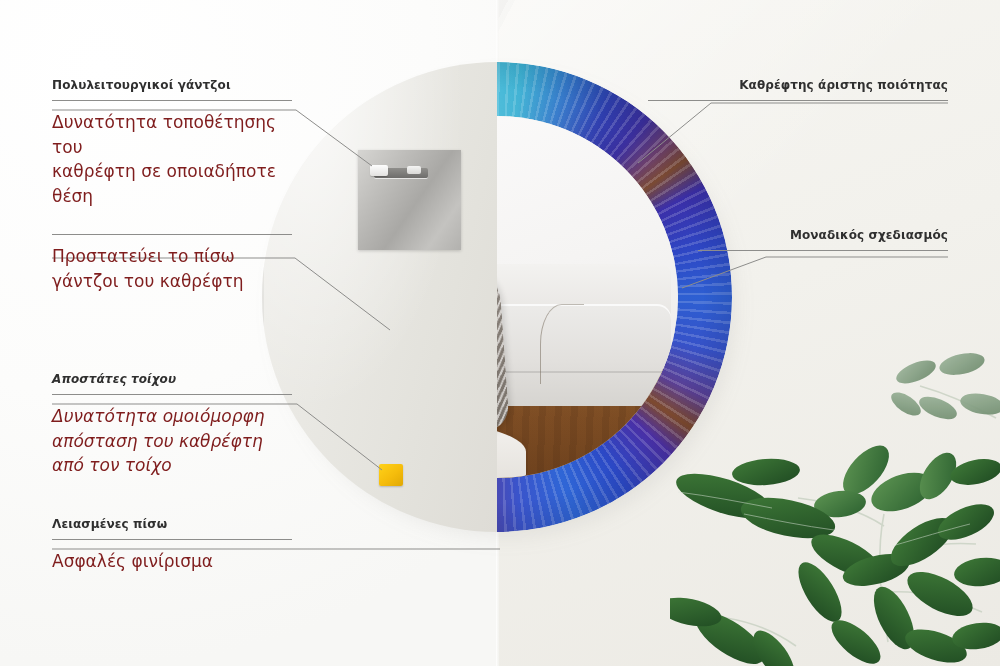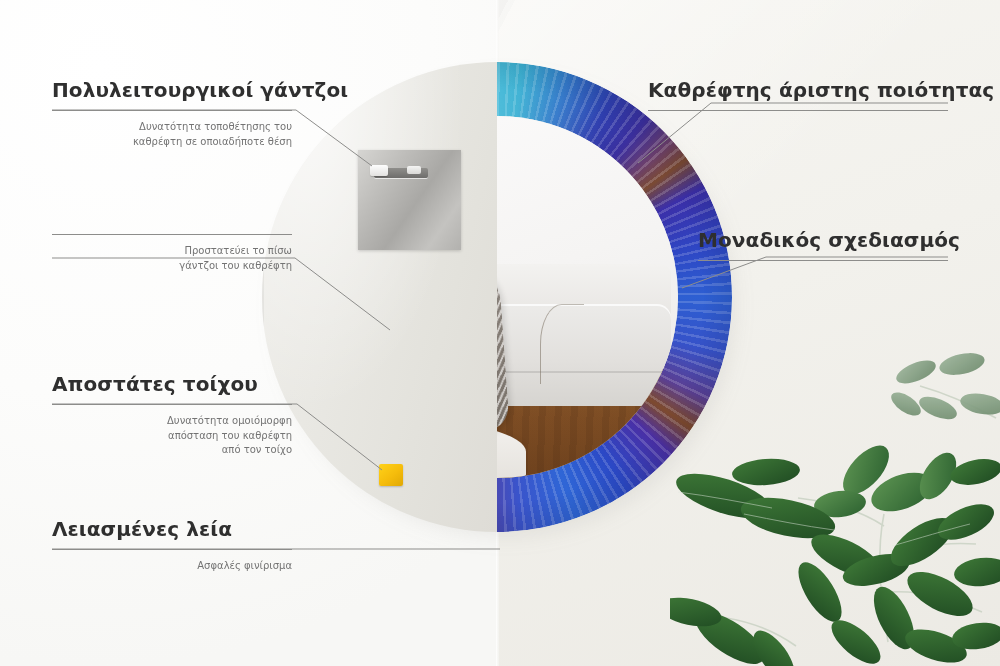--- a/index.html
+++ b/index.html
@@ -183,28 +183,28 @@
   .spacer{
     position:absolute; left:379px; top:464px; width:24px; height:22px;
     background:linear-gradient(140deg,#ffd21a 0%, #f5bc0b 55%, #e0a804 100%);
     border-radius:2px;
     box-shadow:0 1px 2px rgba(0,0,0,0.2);
   }
 
   
   .callout { position:absolute; }
   .callout .title{
-    font-weight:bold; font-size:20px; color:#2f2f2f; letter-spacing:0.1px;
+    font-weight:bold; font-size:12px; color:#2f2f2f; letter-spacing:0.1px;
     white-space:nowrap;
   }
   .callout .rule{
     height:1px; background:#8d8d8b; margin:8px 0 9px 0;
   }
   .callout .desc{
-    font-size:10px; line-height:1.45; color:#737373; white-space:pre-line;text-align:right;
+    font-size:17px; line-height:1.45; color:#7f1d1d; white-space:pre-line;
   }
   .callout.left  { text-align:left; }
   .callout.right { text-align:right; }
 
   svg.leaders { position:absolute; left:0; top:0; width:1000px; height:666px; pointer-events:none; }
   svg.leaders path { fill:none; stroke:#8d8d8b; stroke-width:1; }
 
   
   .foliage{ position:absolute; right:0; bottom:0; width:330px; height:320px; }
   .foliage svg{ width:100%; height:100%; display:block; }
@@ -273,30 +273,30 @@
     <div class="desc">Δυνατότητα τοποθέτησης του
 καθρέφτη σε οποιαδήποτε θέση</div>
   </div>
 
   <div class="callout left" style="left:52px; top:226px; width:240px;">
     <div class="rule"></div>
     <div class="desc">Προστατεύει το πίσω
 γάντζοι του καθρέφτη</div>
   </div>
 
-  <div class="callout left" style="left:52px; top:372px; width:240px;">
+  <div class="callout left" style="left:52px; top:372px; width:240px;font-style:italic;">
     <div class="title">Αποστάτες τοίχου</div>
     <div class="rule"></div>
     <div class="desc">Δυνατότητα ομοιόμορφη
 απόσταση του καθρέφτη
 από τον τοίχο</div>
   </div>
 
   <div class="callout left" style="left:52px; top:517px; width:240px;">
-    <div class="title">Λειασμένες λεία</div>
+    <div class="title">Λειασμένες πίσω</div>
     <div class="rule"></div>
     <div class="desc">Ασφαλές φινίρισμα</div>
   </div>
 
   <div class="callout right" style="left:648px; top:78px; width:300px;">
     <div class="title">Καθρέφτης άριστης ποιότητας</div>
     <div class="rule"></div>
   </div>
 
   <div class="callout right" style="left:698px; top:228px; width:250px;">

